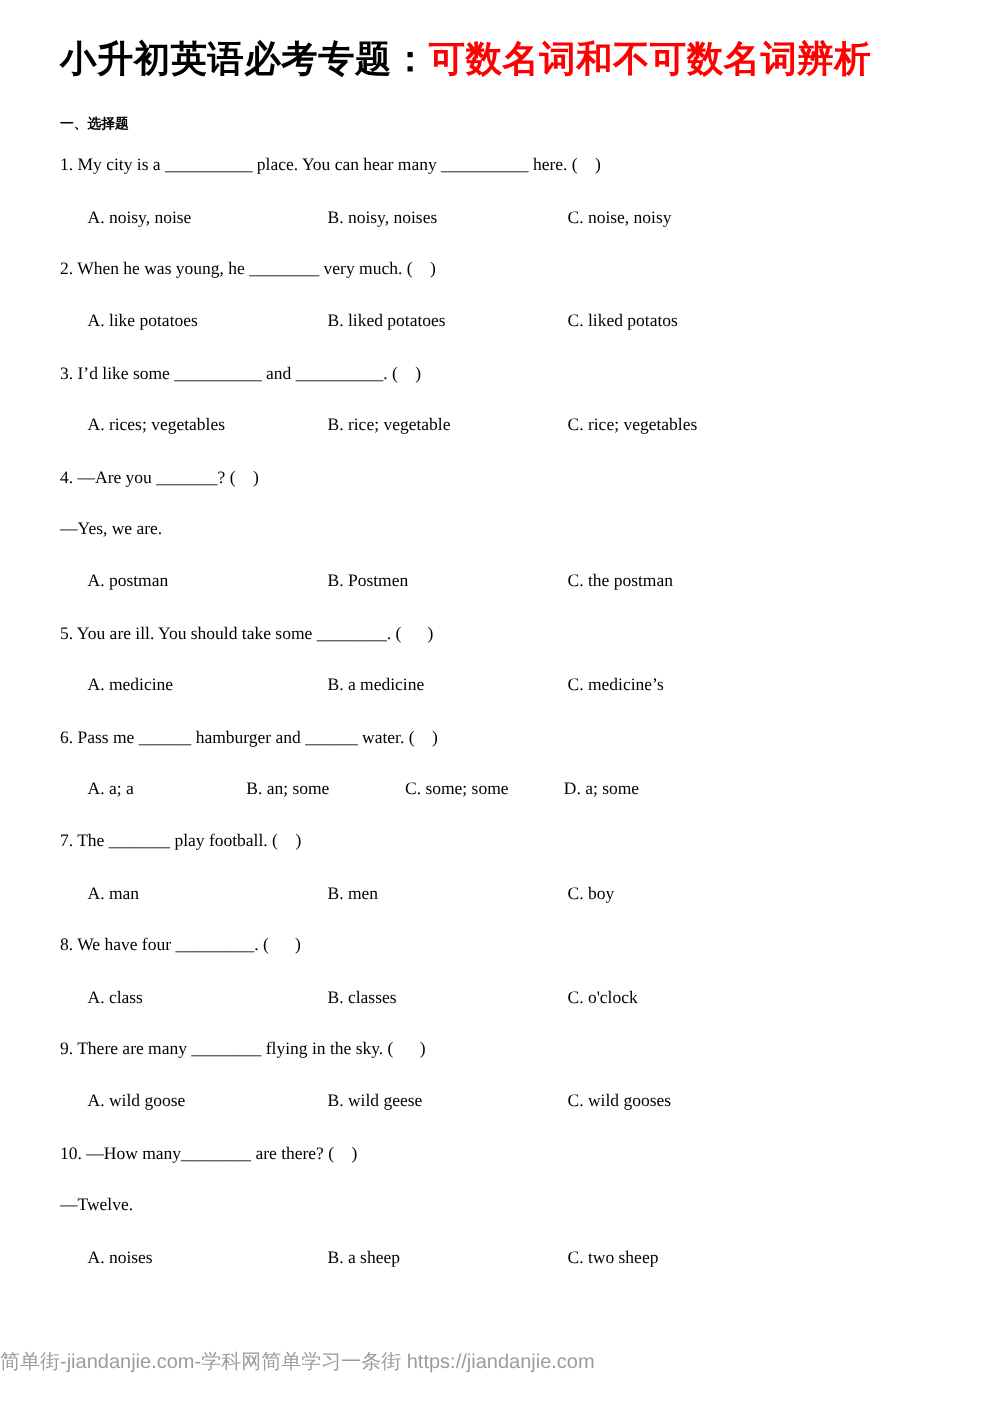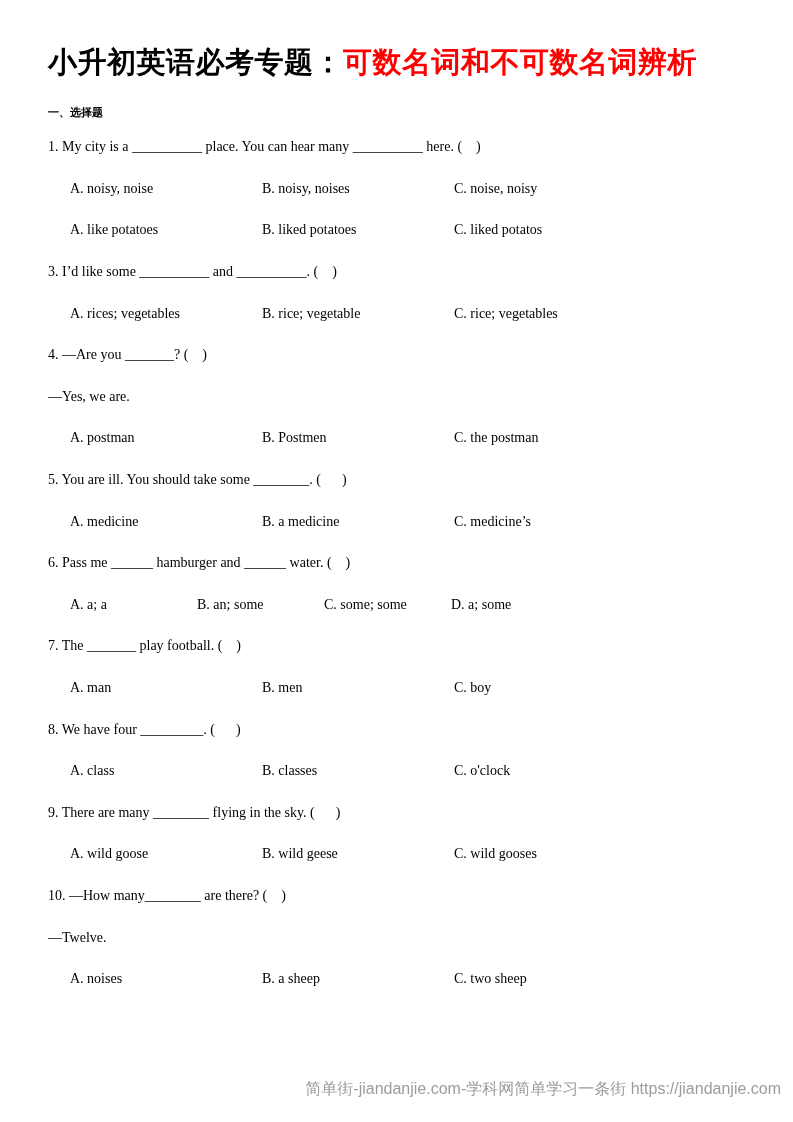--- a/index.html
+++ b/index.html
@@ -4,21 +4,21 @@
 <style>
   html, body {
     margin: 0;
     padding: 0;
     background: #ffffff;
   }
   .page {
     width: 793px;
     height: 1122px;
     box-sizing: border-box;
-    padding: 32px 46px 0 48px;
+    padding: 18px 46px 0 48px;
     position: relative;
     overflow: hidden;
     background: #ffffff;
     color: #000000;
     font-family: "Liberation Serif", "DejaVu Serif", serif;
   }
   .title {
     margin: 12px 0 0 0;
     font-size: 29px;
     line-height: 1.25;
@@ -55,40 +55,41 @@
     min-width: 127px;
   }
   .options .option:last-child {
     min-width: 0;
   }
   .footer {
     position: absolute;
     left: 0;
     right: 12px;
     bottom: 22px;
-    text-align: right;
+    text-align: left;
     font-size: 16px;
     color: #9c9c9c;
     font-family: "Liberation Sans", "DejaVu Sans", sans-serif;
   }
 </style>
 </head>
 <body>
 
 <div class="page">
   <h1 class="title"><span>小升初英语必考专题：</span><span class="t-red" style="color: rgb(255, 0, 0);">可数名词和不可数名词辨析</span></h1>
 
   <h2 class="section">一、选择题</h2>
 
   <div class="questions">
       <div class="question">
         <p class="q-line">1. My city is a __________ place. You can hear many __________ here. (    )</p>
         <p class="options"><span class="option">A. noisy, noise</span><span class="option">B. noisy, noises</span><span class="option">C. noise, noisy</span></p>
       </div>
       <div class="question">
+        <p class="q-line">2. When he was young, he ________ very much. (    )</p>
         <p class="options"><span class="option">A. like potatoes</span><span class="option">B. liked potatoes</span><span class="option">C. liked potatos</span></p>
       </div>
       <div class="question">
         <p class="q-line">3. I’d like some __________ and __________. (    )</p>
         <p class="options"><span class="option">A. rices; vegetables</span><span class="option">B. rice; vegetable</span><span class="option">C. rice; vegetables</span></p>
       </div>
       <div class="question">
         <p class="q-line">4. —Are you _______? (    )</p>
         <p class="q-line">—Yes, we are.</p>
         <p class="options"><span class="option">A. postman</span><span class="option">B. Postmen</span><span class="option">C. the postman</span></p>

